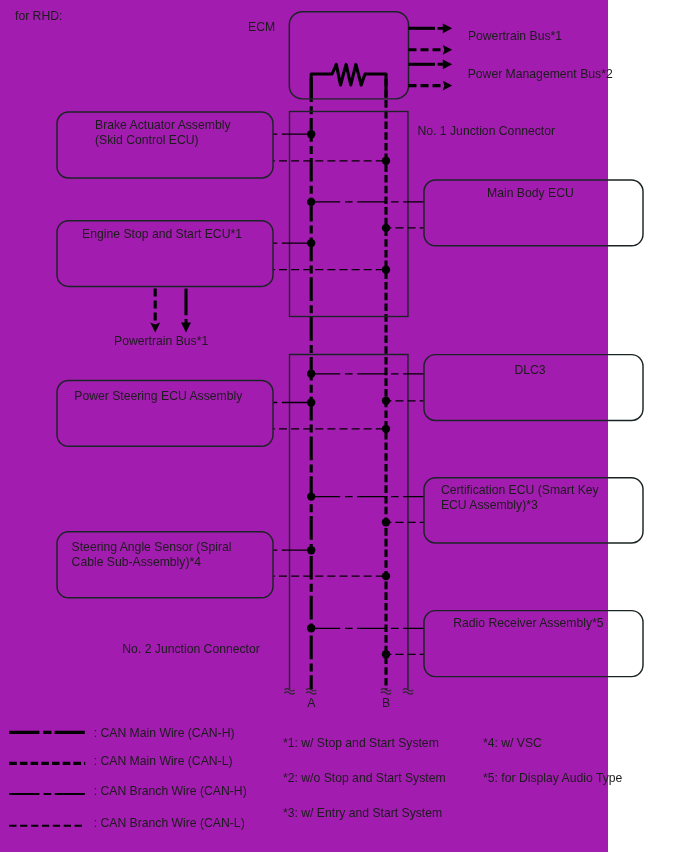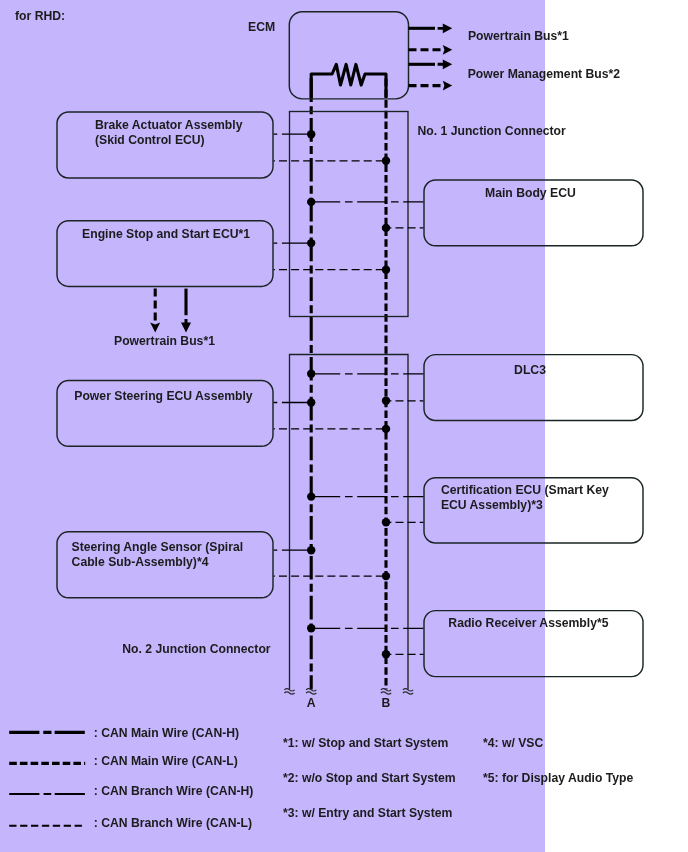--- a/index.html
+++ b/index.html
@@ -1,17 +1,17 @@
 <!DOCTYPE html>
 <html><head>
 <meta charset="utf-8">
 <style>
   html,body{margin:0;padding:0;background:#fff;}
   body{width:688px;height:852px;font-family:"Liberation Sans",sans-serif;overflow:hidden;position:relative;}
-  #root{position:absolute;left:0;top:0;width:545px;height:852px;background:#c4b5fd;opacity:0.999;will-change:transform;font-weight:bold;}
+  #root{position:absolute;left:0;top:0;width:608px;height:852px;background:#a21caf;opacity:0.999;will-change:transform;}
   svg#dg{position:absolute;left:0;top:0;display:block;}
   text{font-family:"Liberation Sans",sans-serif;font-size:12.2px;fill:#1c1c1c;dominant-baseline:alphabetic;}
   .box{fill:none;stroke:#1b2424;stroke-width:1.45;}
   .legH{fill:none;stroke:#000;stroke-width:3.3;stroke-dasharray:30.2 3.9 8.2 3.1;stroke-linecap:butt;}
   .legL{fill:none;stroke:#000;stroke-width:3.3;stroke-dasharray:7.6 3.1;stroke-linecap:butt;}
   .legBH{fill:none;stroke:#000;stroke-width:2.0;stroke-dasharray:30.2 4.2 7.6 3.5;stroke-linecap:butt;}
   .legBL{fill:none;stroke:#000;stroke-width:2.0;stroke-dasharray:7.3 3.6;stroke-linecap:butt;}
   .mainH{fill:none;stroke:#000;stroke-width:3.1;stroke-dasharray:23.7 4.2 8 3.9;stroke-linecap:butt;}
   .mainL{fill:none;stroke:#000;stroke-width:3.1;stroke-dasharray:7.6 3.1;stroke-linecap:butt;}
   .branchH{fill:none;stroke:#000;stroke-width:1.3;stroke-dasharray:29 4.8 7.6 4.6;stroke-linecap:butt;}

